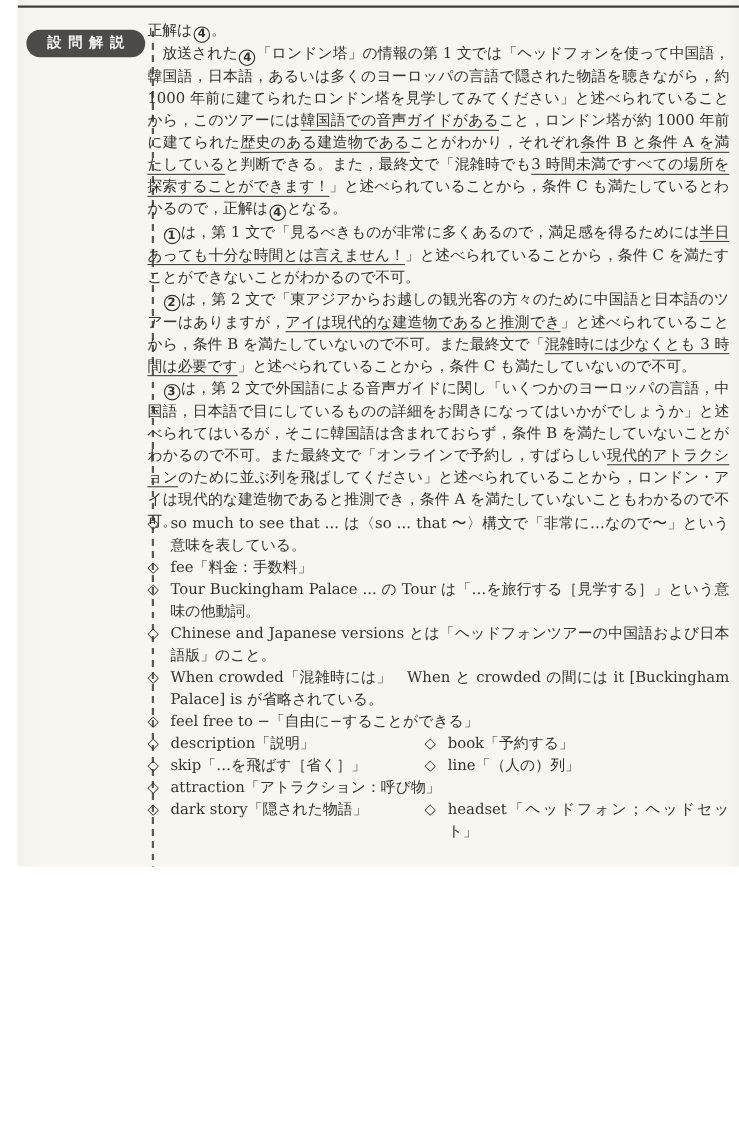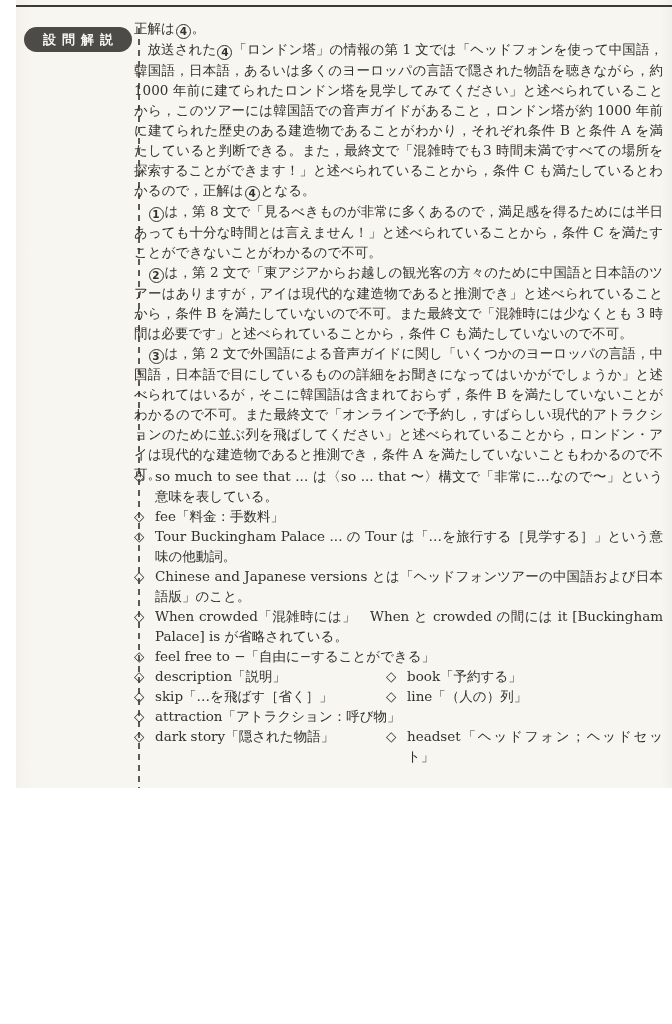--- a/index.html
+++ b/index.html
@@ -34,20 +34,21 @@
   }
   .main{
     position:absolute;left:118px;width:529px;
     font-size:13.5px;line-height:20px;
   }
   .kaisetsu{top:18px;}
   .goku{top:466px;}
   .para{margin:0;text-align:justify;}
   .para.indent{text-indent:1em;}
   .u{
+    text-decoration:underline;
     text-decoration-thickness:1px;
     text-underline-offset:3.5px;
     text-decoration-color:#44423e;
   }
   .circ{
     display:inline-block;box-sizing:border-box;
     width:15px;height:15px;margin:0 1px;
     border:1.6px solid #33312e;border-radius:50%;
     font:bold 10.5px/12px "DejaVu Sans","Liberation Sans",sans-serif;
     text-align:center;vertical-align:-2px;text-indent:0;
@@ -72,21 +73,21 @@
   <div class="rule-top"></div>
 
   <div class="label-solid">設問解説</div>
 
 
   <div class="divider"></div>
 
   <div class="main kaisetsu">
       <p class="para"><span>正解は</span><span class="circ">4</span><span>。</span></p>
       <p class="para indent"><span>放送された</span><span class="circ">4</span><span>「ロンドン塔」の情報の第 1 文では「ヘッドフォンを使って中国語，韓国語，日本語，あるいは多くのヨーロッパの言語で隠された物語を聴きながら，約 1000 年前に建てられたロンドン塔を見学してみてください」と述べられていることから，このツアーには</span><span class="u">韓国語での音声ガイドがある</span><span>こと，ロンドン塔が約 1000 年前に建てられた</span><span class="u">歴史のある建造物である</span><span>ことがわかり，それぞれ</span><span class="u">条件 B と条件 A を満たしている</span><span>と判断できる。また，最終文で「混雑時でも</span><span class="u">3 時間未満ですべての場所を探索することができます！</span><span>」と述べられていることから，条件 C も満たしているとわかるので，正解は</span><span class="circ">4</span><span>となる。</span></p>
-      <p class="para indent"><span class="circ">1</span><span>は，第 8 文で「見るべきものが非常に多くあるので，満足感を得るためには</span><span class="u">半日あっても十分な時間とは言えません！</span><span>」と述べられていることから，条件 C を満たすことができないことがわかるので不可。</span></p>
+      <p class="para indent"><span class="circ">1</span><span>は，第 1 文で「見るべきものが非常に多くあるので，満足感を得るためには</span><span class="u">半日あっても十分な時間とは言えません！</span><span>」と述べられていることから，条件 C を満たすことができないことがわかるので不可。</span></p>
       <p class="para indent"><span class="circ">2</span><span>は，第 2 文で「東アジアからお越しの観光客の方々のために中国語と日本語のツアーはありますが，</span><span class="u">アイは現代的な建造物であると推測でき</span><span>」と述べられていることから，条件 B を満たしていないので不可。また最終文で「</span><span class="u">混雑時には少なくとも 3 時間は必要です</span><span>」と述べられていることから，条件 C も満たしていないので不可。</span></p>
       <p class="para indent"><span class="circ">3</span><span>は，第 2 文で外国語による音声ガイドに関し「いくつかのヨーロッパの言語，中国語，日本語で目にしているものの詳細をお聞きになってはいかがでしょうか」と述べられてはいるが，そこに韓国語は含まれておらず，条件 B を満たしていないことがわかるので不可。また最終文で「オンラインで予約し，すばらしい</span><span class="u">現代的アトラクション</span><span>のために並ぶ列を飛ばしてください」と述べられていることから，ロンドン・アイは現代的な建造物であると推測でき，条件 A を満たしていないこともわかるので不可。</span></p>
     </div>
 
   <div class="main goku">
       <div class="vrow">
         <div class="vitem fullw"><span class="dia">◇</span>so much to see that ... は〈so ... that 〜〉構文で「非常に…なので〜」という意味を表している。</div>
       </div>
       <div class="vrow">
         <div class="vitem fullw"><span class="dia">◇</span>fee「料金：手数料」</div>

